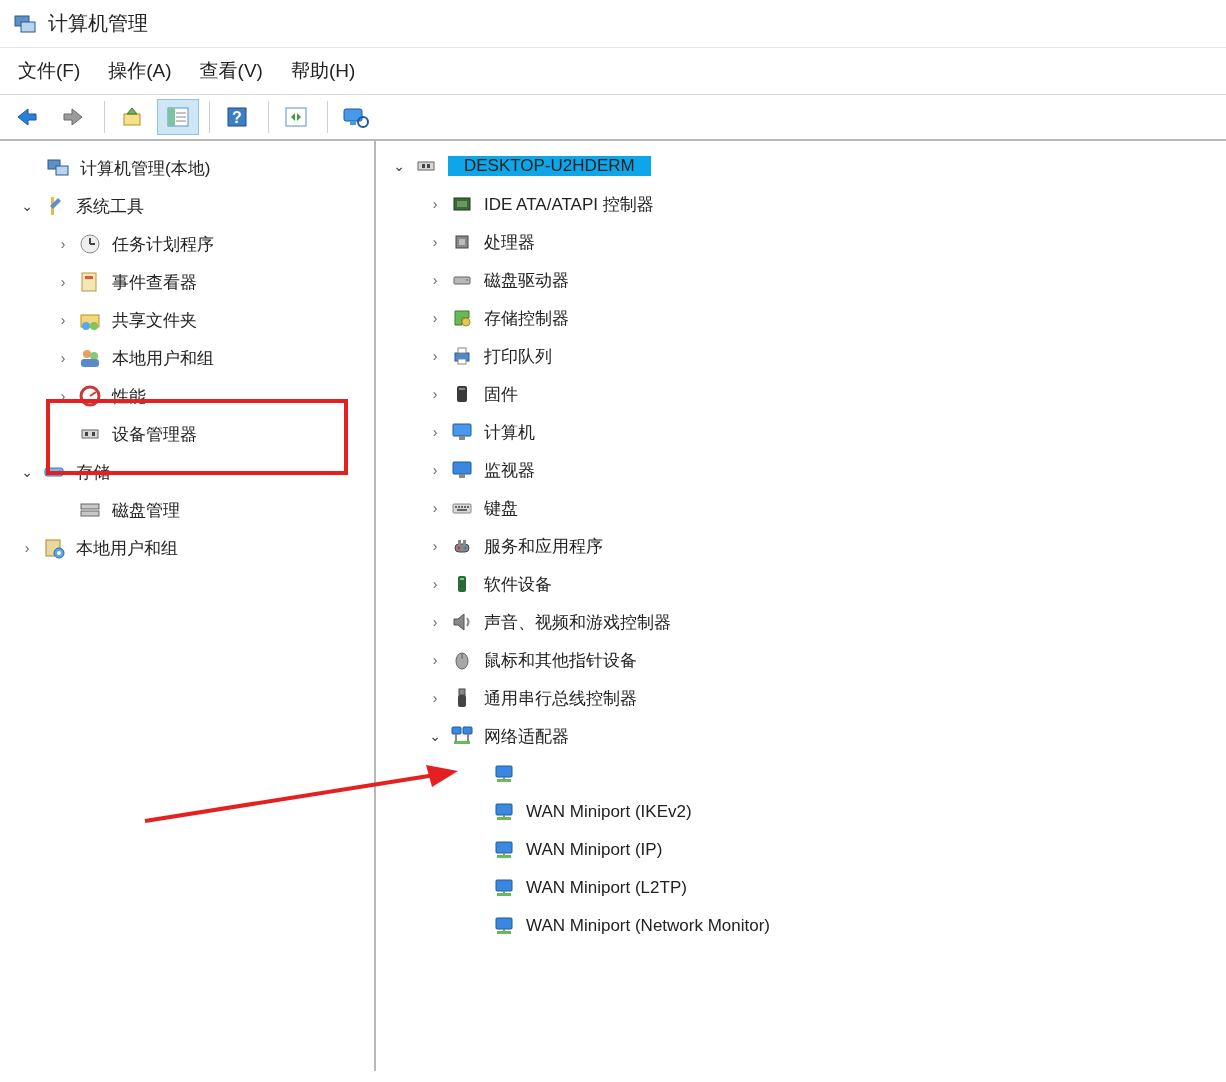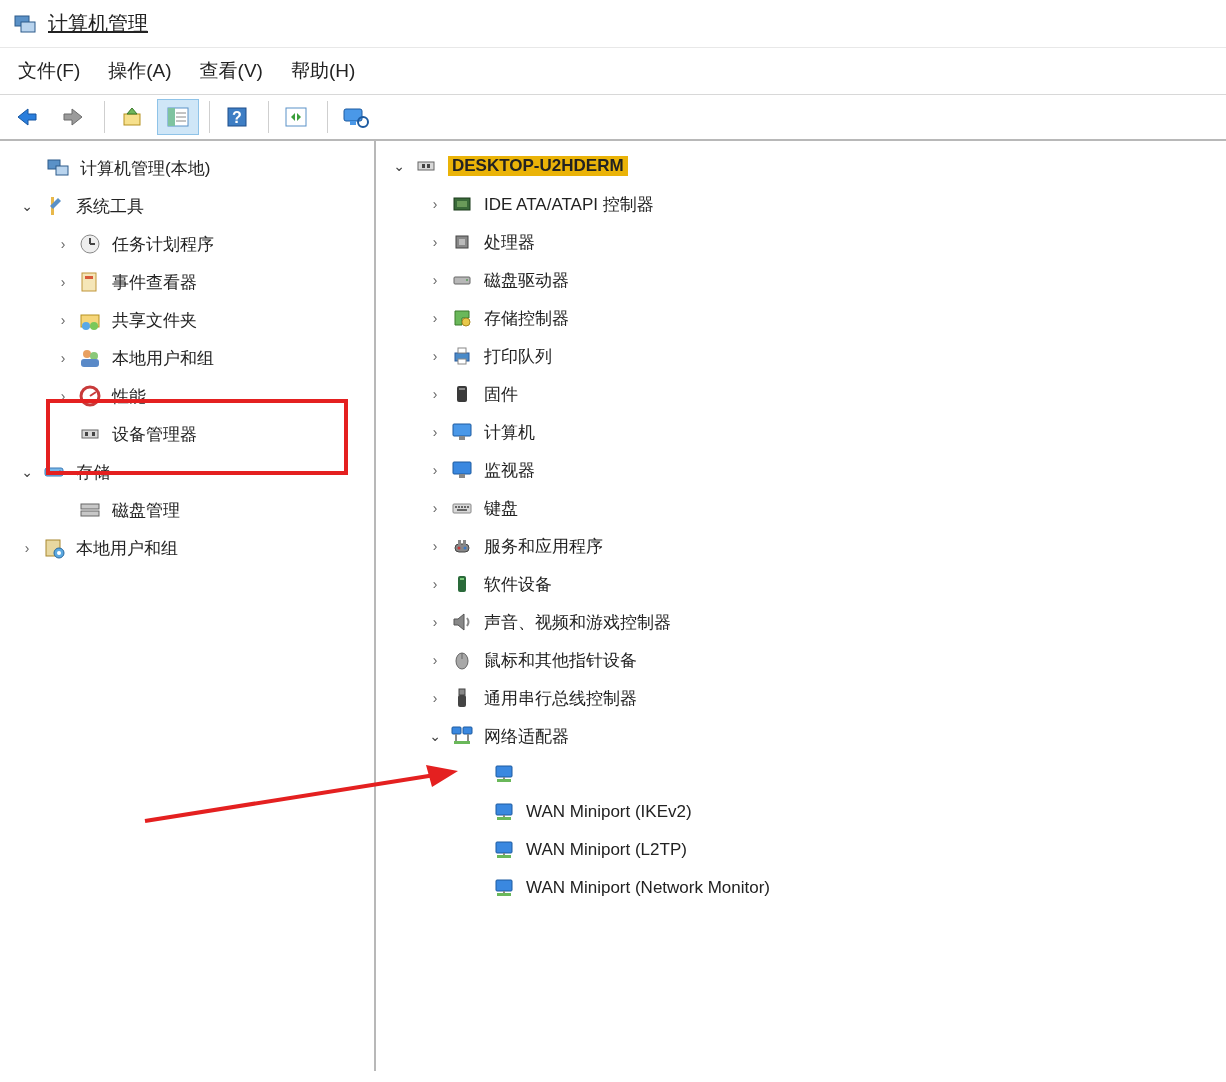--- a/index.html
+++ b/index.html
@@ -11,21 +11,20 @@
   height: 1082px;
   overflow: hidden;
   color: #222;
 }
 .titlebar {
   display: flex;
   align-items: center;
   gap: 10px;
   padding: 10px 12px;
   border-bottom: 1px solid #e8e8e8;
-  text-decoration: underline;
 }
 .titlebar .app-icon {
   width: 26px; height: 26px;
   display: inline-flex; align-items: center; justify-content: center;
 }
 .titlebar .title { font-size: 20px; }
 .menubar {
   display: flex;
   gap: 28px;
   padding: 10px 18px;
@@ -90,23 +89,22 @@
 }
 .tree-row .label { margin-left: 4px; }
 .left-pane .indent-0 { padding-left: 22px; }
 .left-pane .indent-1 { padding-left: 18px; }
 .left-pane .indent-2 { padding-left: 54px; }
 .right-pane .indent-0 { padding-left: 8px; }
 .right-pane .indent-1 { padding-left: 44px; }
 .right-pane .indent-2 { padding-left: 110px; }
 
 .selected-label {
-  background: #eab308;
-  padding: 0 4px;
-  font-weight: bold;
+  background: #0ea5e9;
+  padding: 0 16px;
 }
 .highlight-box {
   position: absolute;
   border: 4px solid #e42020;
   left: 46px;
   top: 258px;
   width: 302px;
   height: 76px;
   pointer-events: none;
 }
@@ -531,20 +529,30 @@
       <span class="label">WAN Miniport (IKEv2)</span>
     </div>
     <div class="tree-row indent-2">
       <span class="ico">
           <svg class="smicon" viewBox="0 0 24 24">
             <rect x="4" y="4" width="16" height="11" rx="1" fill="#3a88e0" stroke="#1c5aa0"></rect>
             <rect x="5" y="17" width="14" height="3" fill="#6ab85a"></rect>
             <line x1="12" y1="15" x2="12" y2="17" stroke="#888" stroke-width="2"></line>
           </svg>
         </span>
+      <span class="label">WAN Miniport (IP)</span>
+    </div>
+    <div class="tree-row indent-2">
+      <span class="ico">
+          <svg class="smicon" viewBox="0 0 24 24">
+            <rect x="4" y="4" width="16" height="11" rx="1" fill="#3a88e0" stroke="#1c5aa0"></rect>
+            <rect x="5" y="17" width="14" height="3" fill="#6ab85a"></rect>
+            <line x1="12" y1="15" x2="12" y2="17" stroke="#888" stroke-width="2"></line>
+          </svg>
+        </span>
       <span class="label">WAN Miniport (L2TP)</span>
     </div>
     <div class="tree-row indent-2">
       <span class="ico">
           <svg class="smicon" viewBox="0 0 24 24">
             <rect x="4" y="4" width="16" height="11" rx="1" fill="#3a88e0" stroke="#1c5aa0"></rect>
             <rect x="5" y="17" width="14" height="3" fill="#6ab85a"></rect>
             <line x1="12" y1="15" x2="12" y2="17" stroke="#888" stroke-width="2"></line>
           </svg>
         </span>

